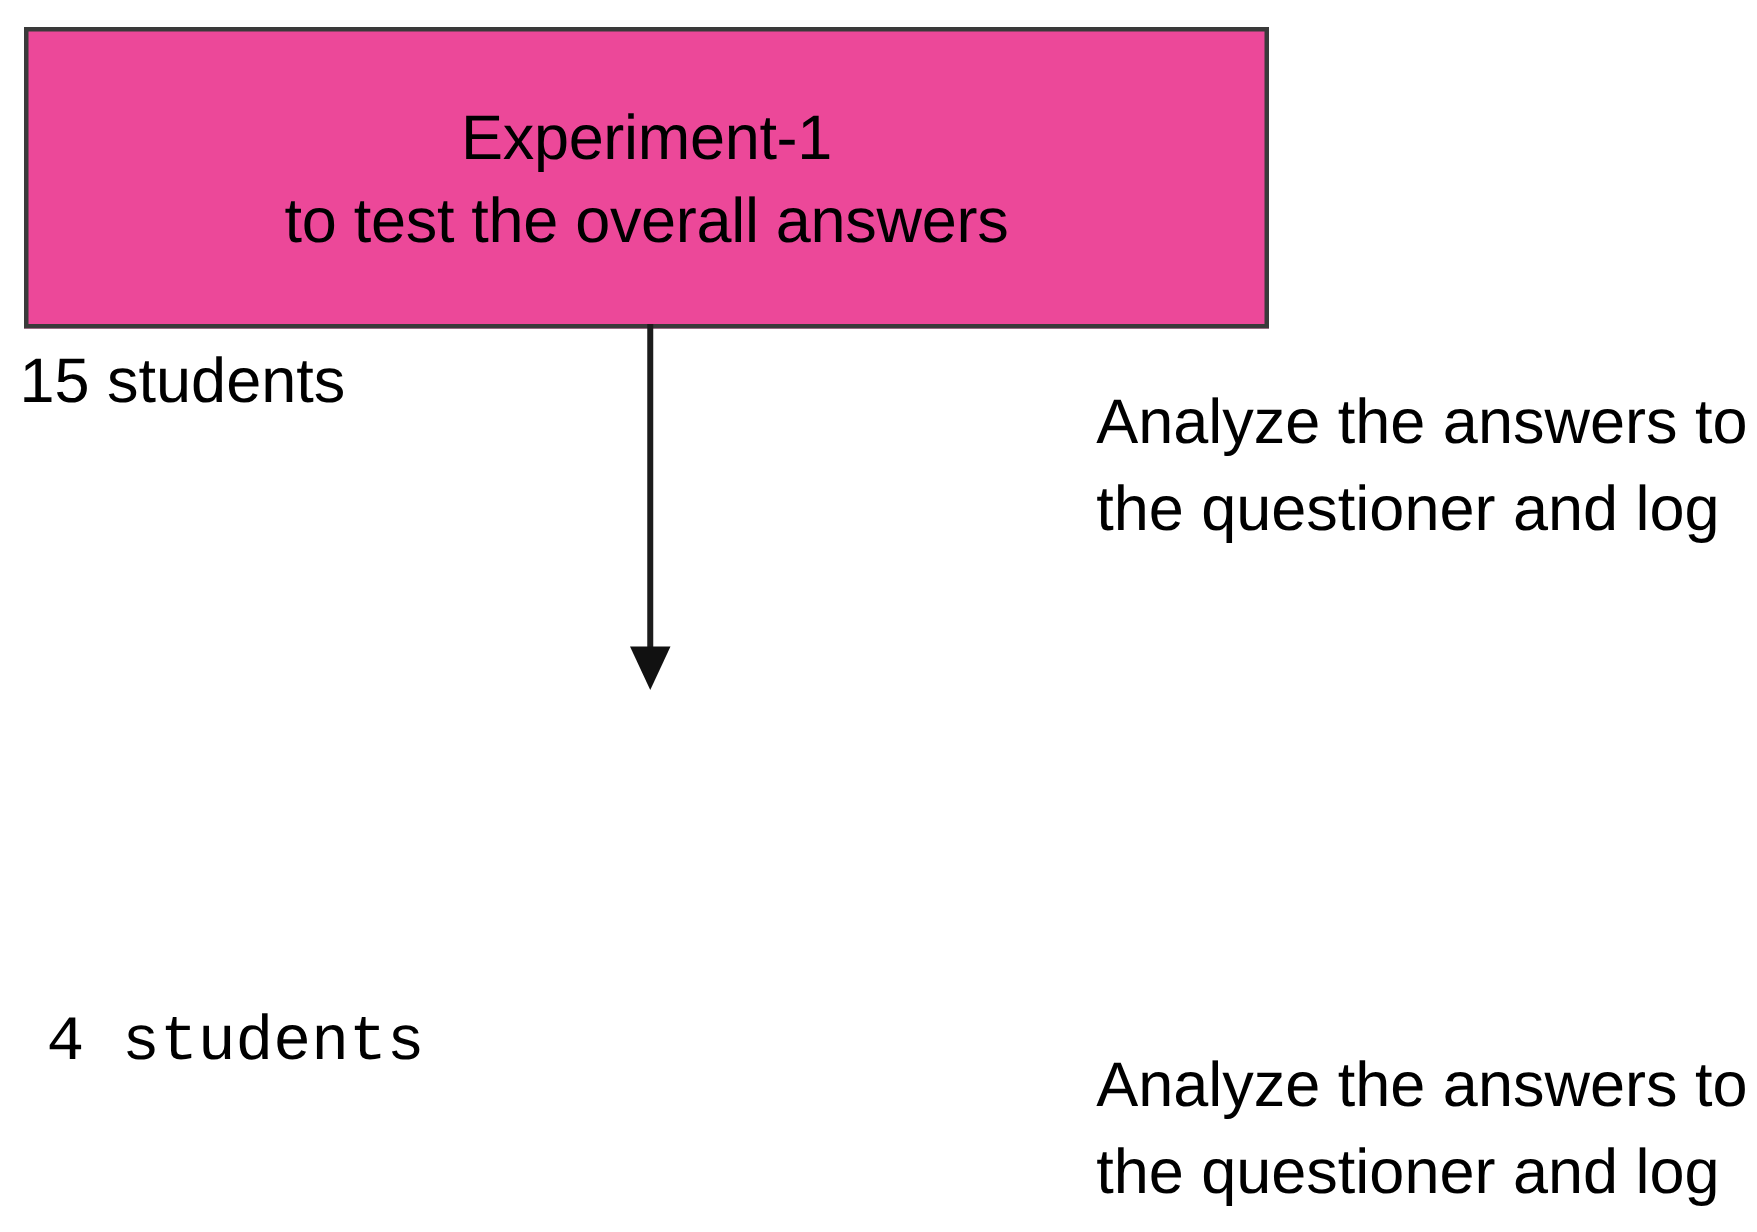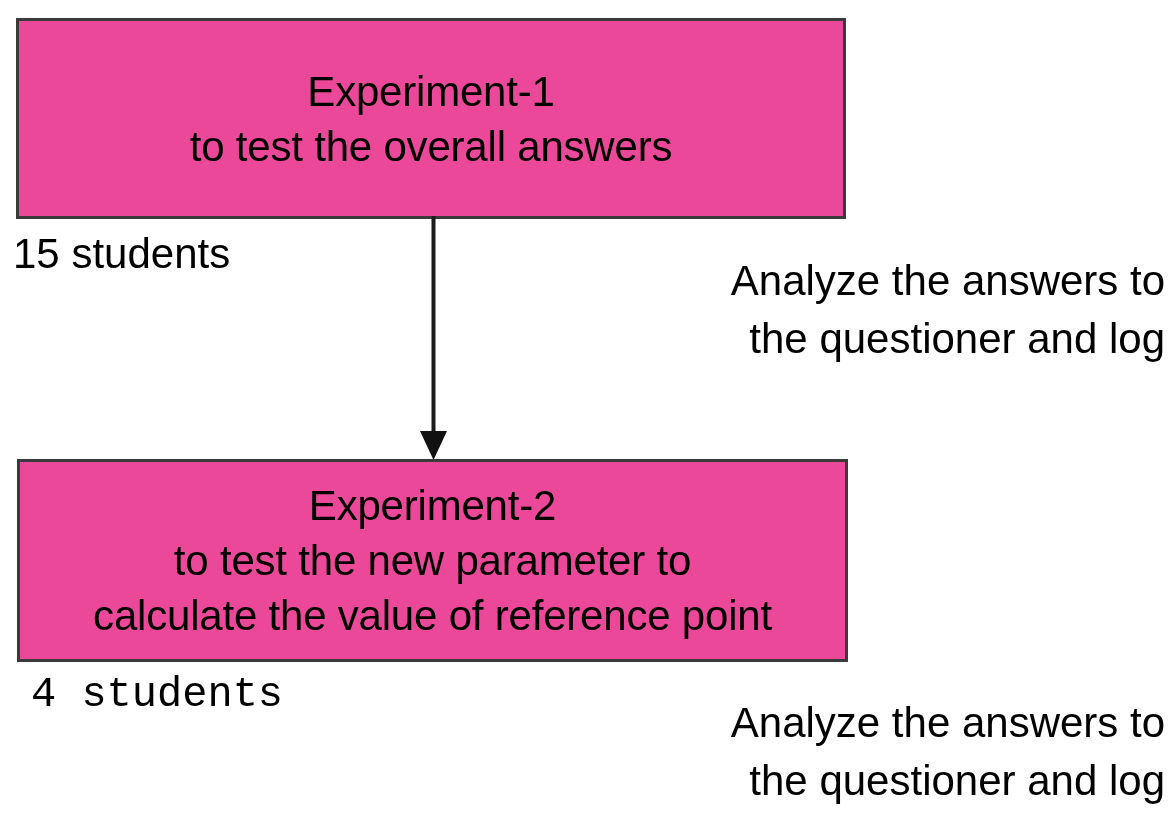--- a/index.html
+++ b/index.html
@@ -85,21 +85,21 @@
     left: 31px;
     top: 670px;
     font-family: Liberation Mono, monospace;
   }
 
   .annotation {
     position: absolute;
     font-size: 42px;
     line-height: 58px;
     color: #000000;
-    text-align: right;
+    text-align: left;
     white-space: nowrap;
   }
 
   #annotation-top {
     right: 6px;
     top: 252px;
   }
 
   #annotation-bottom {
     right: 6px;
@@ -125,25 +125,20 @@
   <div class="annotation" id="annotation-top">
     <span>Analyze the answers to</span>
     <span>the questioner and log</span>
   </div>
 
   <svg id="flow-arrow" viewBox="0 0 56 246">
     <line x1="27.5" y1="0" x2="27.5" y2="218" stroke="#1c1c1c" stroke-width="4"></line>
     <polygon points="27.5,244 14,215 41,215" fill="#111111"></polygon>
   </svg>
 
-  <div class="proc-box" id="box-experiment-2">
-    <span class="box-line">Experiment-2</span>
-    <span class="box-line">to test the new parameter to</span>
-    <span class="box-line">calculate the value of reference point</span>
-  </div>
 
   <div class="caption" id="label-4-students">4 students</div>
 
   <div class="annotation" id="annotation-bottom">
     <span>Analyze the answers to</span>
     <span>the questioner and log</span>
   </div>
 
 </div>
 

